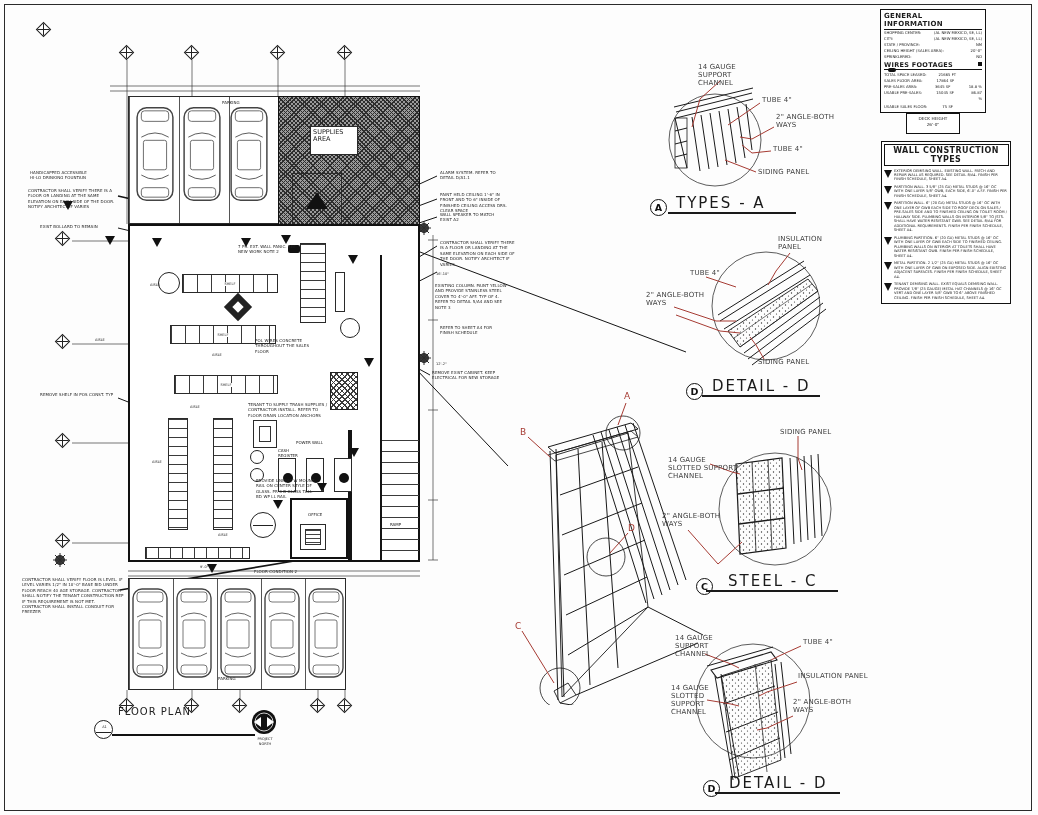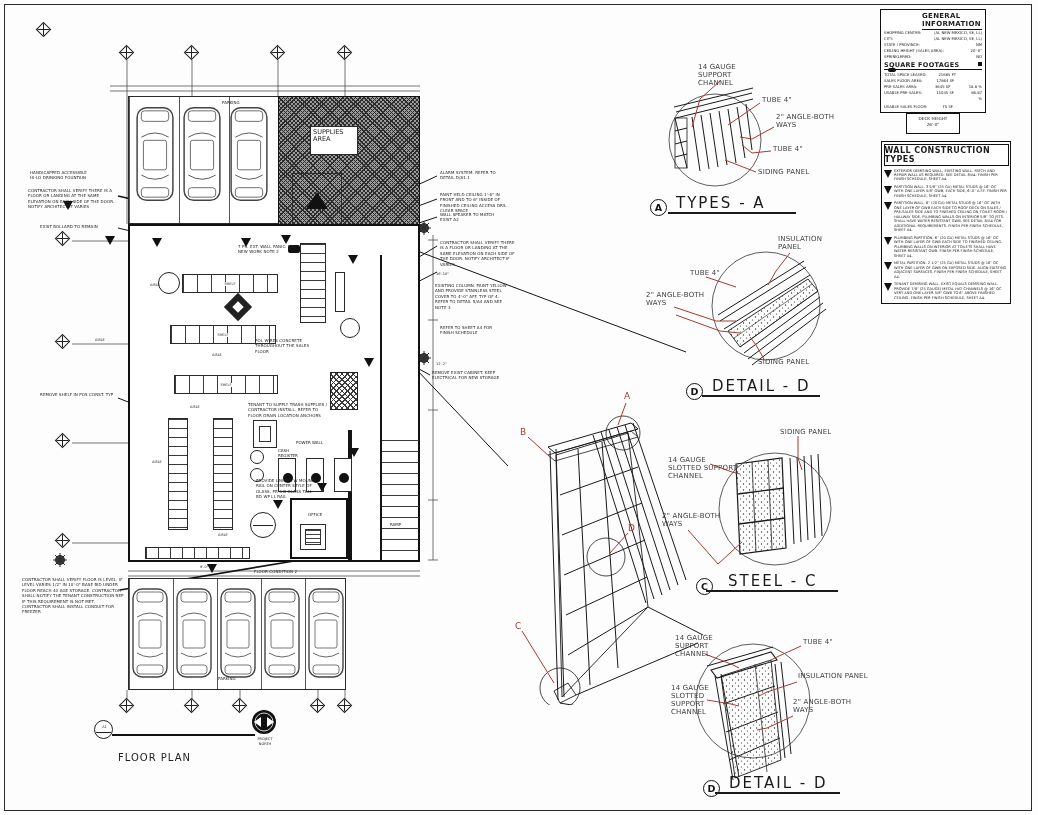--- a/index.html
+++ b/index.html
@@ -40,32 +40,32 @@
   .detail-label { position:absolute; font-size:7px; line-height:1.15; color:#3d3d3d; letter-spacing:0.2px; }
   .detail-title { position:absolute; font-size:15px; letter-spacing:2px; color:#1a1a1a; }
   .detail-rule  { position:absolute; height:2px; background:#1a1a1a; }
   .detail-bubble { position:absolute; width:17px; height:17px; border:1.6px solid #111; border-radius:50%;
                    background:#fff; font-size:9.5px; font-weight:bold; display:flex;
                    align-items:center; justify-content:center; color:#111; }
   
   .gi-box { position:absolute; left:880px; top:9px; width:106px; height:104px;
             border:1.6px solid #111; background:#fff; padding:2px 3px; }
   .gi-title { font-size:7px; font-weight:bold; border-bottom:1.4px solid #111; padding-bottom:1px;
-              letter-spacing:0.3px;margin-left:38px; }
+              letter-spacing:0.3px; }
   .gi-row { display:flex; justify-content:space-between; font-size:3.8px; line-height:1.55; }
   .gi-row .pct { width:14px; text-align:right; }
   .sf-title { font-size:6.5px; font-weight:bold; border-bottom:1.2px solid #111; margin-top:2px;
               letter-spacing:0.3px; position:relative; }
   .sf-title .sq { position:absolute; right:0; top:1px; width:4px; height:4px; background:#111; }
   .sf-title .blob { position:absolute; left:4px; bottom:-3px; width:8px; height:4px; background:#111; border-radius:2px; }
   .deck-box { position:absolute; left:906px; top:113px; width:54px; height:21px; border:1.6px solid #111;
               background:#fff; text-align:center; font-size:4.2px; line-height:1.5; padding-top:2px; }
   .wt-box { position:absolute; left:881px; top:141px; width:130px; height:163px; border:1.4px solid #111;
             background:#fff; }
-  .wt-title { border:1px solid #111; margin:1.5px; font-size:8px; font-weight:bold;
+  .wt-title { border:1px solid #111; margin:1.5px; text-align:center; font-size:8px; font-weight:bold;
               letter-spacing:0.4px; padding:1px 0; }
   .wt-item { display:flex; gap:2px; padding:1.5px 3px 1.5px 2px; }
   .wt-tri  { flex:0 0 8px; position:relative; }
   .wt-tri::after { content:""; position:absolute; left:0; top:1px; width:0; height:0;
       border-left:4.5px solid transparent; border-right:4.5px solid transparent; border-top:8px solid #111; }
   .wt-text { font-size:3.6px; line-height:1.25; color:#222; }
   .car { position:absolute; }
 </style>
 </head>
 <body>
@@ -333,21 +333,21 @@
   <div class="note" style="left:254px;top:569px;width:60px">FLOOR CONDITION 2</div>
 
   <div class="lbl t3" style="left:436px;top:272px">16'-10"</div>
   <div class="lbl t3" style="left:436px;top:362px">12'-2"</div>
   <div class="lbl t3" style="left:200px;top:565px">9'-0"</div>
 
   <div class="circle" style="left:94px;top:720px;width:19px;height:19px;border-width:1.6px">
     <div class="abs t3" style="left:0;top:4px;width:19px;text-align:center">A1</div>
     <div class="abs" style="left:1px;top:11px;width:15px;height:1px;background:#222"></div>
   </div>
-  <div class="lbl" style="left:118px;top:752px;font-size:10px;letter-spacing:1px">FLOOR PLAN</div>
+  <div class="lbl" style="left:118px;top:706px;font-size:10px;letter-spacing:1px">FLOOR PLAN</div>
   <div class="abs" style="left:112px;top:734px;width:143px;height:2px;background:#111"></div>
   <svg class="abs" style="left:250px;top:708px" width="28" height="28">
     <circle cx="14" cy="14" r="12" fill="#111"></circle>
     <circle cx="14" cy="14" r="9" fill="none" stroke="#fff" stroke-width="0.8"></circle>
     <polygon points="4,14 11,9 11,19" fill="#fff"></polygon>
     <polygon points="24,14 17,9 17,19" fill="#fff"></polygon>
     <rect x="13" y="7" width="2" height="14" fill="#111"></rect>
   </svg>
   <div class="lbl t3" style="left:252px;top:737px;width:26px;text-align:center">
     <div>PROJECT</div>
@@ -555,21 +555,21 @@
         <span>NM</span>
       </div>
     <div class="gi-row">
         <span>CEILING HEIGHT (SALES AREA):</span>
         <span>20'-0"</span>
       </div>
     <div class="gi-row">
         <span>SPRINKLERED:</span>
         <span>NO</span>
       </div>
-    <div class="sf-title"><span>SQUARE FOOTAGES</span><span class="sq"></span><span class="blob"></span></div>
+    <div class="sf-title"><span>WIRES FOOTAGES</span><span class="sq"></span><span class="blob"></span></div>
     <div class="gi-row" style="margin-top:2px">
         <span>TOTAL SPACE LEASED:</span>
         <span>21665  FT</span>
         <span class="pct"></span>
       </div>
     <div class="gi-row">
         <span>SALES FLOOR AREA:</span>
         <span>17864  SF</span>
         <span class="pct"></span>
       </div>

